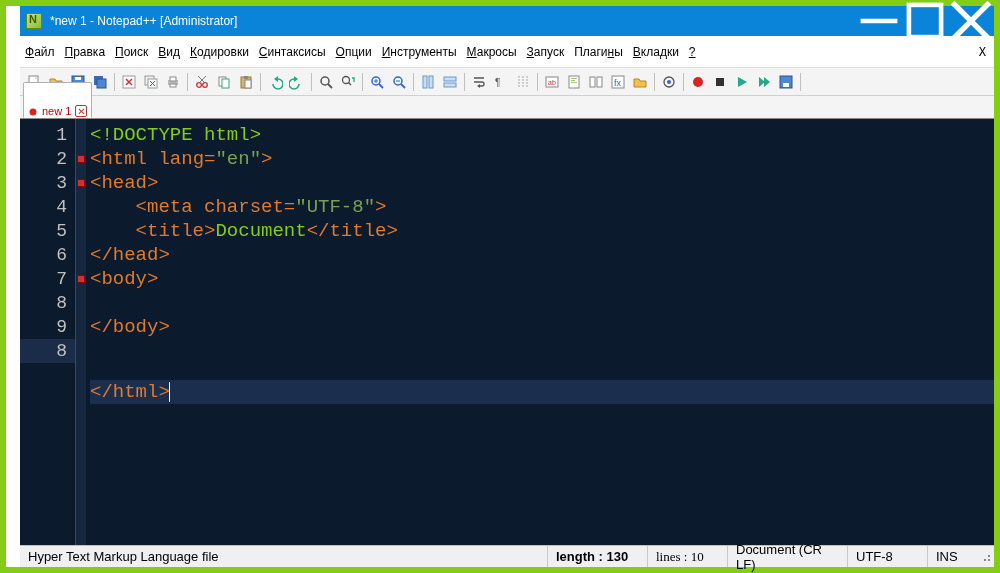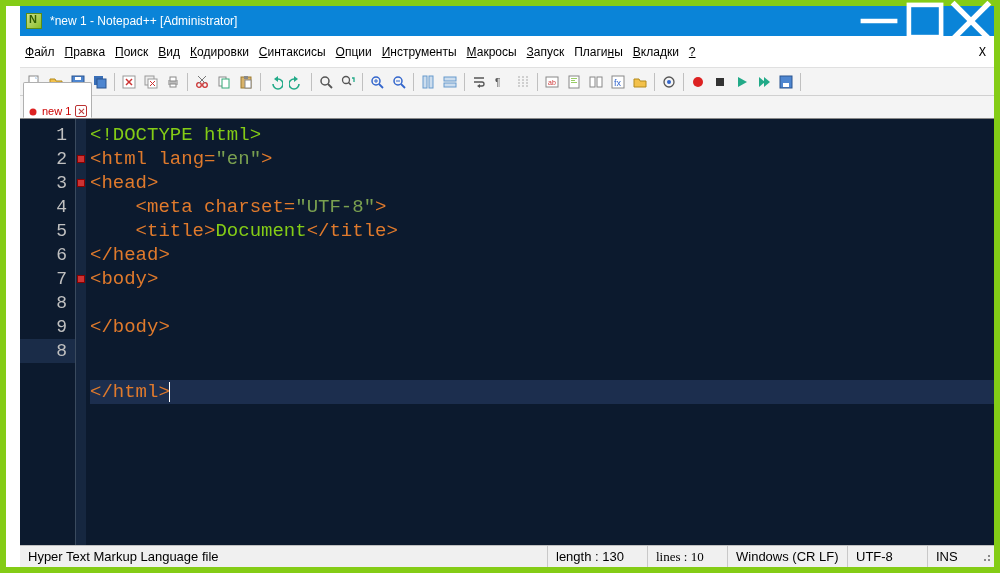--- a/index.html
+++ b/index.html
@@ -354,23 +354,23 @@
         </div>
         <div class="fm"></div>
         <div class="fm"></div>
         <div class="fm"></div>
       </div>
     <div class="code" id="code"><div class="line"><span class="txt">&lt;!DOCTYPE html&gt;</span></div><div class="line"><span class="tag">&lt;html </span><span class="attr">lang=</span><span class="val">"en"</span><span class="tag">&gt;</span></div><div class="line"><span class="tag">&lt;head&gt;</span></div><div class="line"><span class="txt">    </span><span class="tag">&lt;meta </span><span class="attr">charset=</span><span class="val">"UTF-8"</span><span class="tag">&gt;</span></div><div class="line"><span class="txt">    </span><span class="tag">&lt;title&gt;</span><span class="txt">Document</span><span class="tag">&lt;/title&gt;</span></div><div class="line"><span class="tag">&lt;/head&gt;</span></div><div class="line"><span class="tag">&lt;body&gt;</span></div><div class="line"><span class="txt"></span></div><div class="line"><span class="tag">&lt;/body&gt;</span></div><div class="line cur"><span class="tag">&lt;/html&gt;</span><span class="caret"></span></div></div>
   </div>
 
   <div class="statusbar">
     <div class="cell wide">Hyper Text Markup Language file</div>
-    <div class="cell" style="width:100px;">length : 130</div>
+    <div class="cell" style="width:100px;font-weight:bold;">length : 130</div>
     <div class="cell" style="width:80px;font-family:Liberation Serif, serif;">lines : 10</div>
-    <div class="cell" style="width:120px;">Windows (CR LF)</div>
+    <div class="cell" style="width:120px;">Document (CR LF)</div>
     <div class="cell" style="width:80px;">UTF-8</div>
     <div class="cell" style="width:50px;border-right:none;">INS</div>
     <div class="grip">
         <svg viewBox="0 0 12 12">
           <g fill="#888">
             <rect x="8" y="8" width="2" height="2"></rect>
             <rect x="4" y="8" width="2" height="2"></rect>
             <rect x="8" y="4" width="2" height="2"></rect>
           </g>
         </svg>

